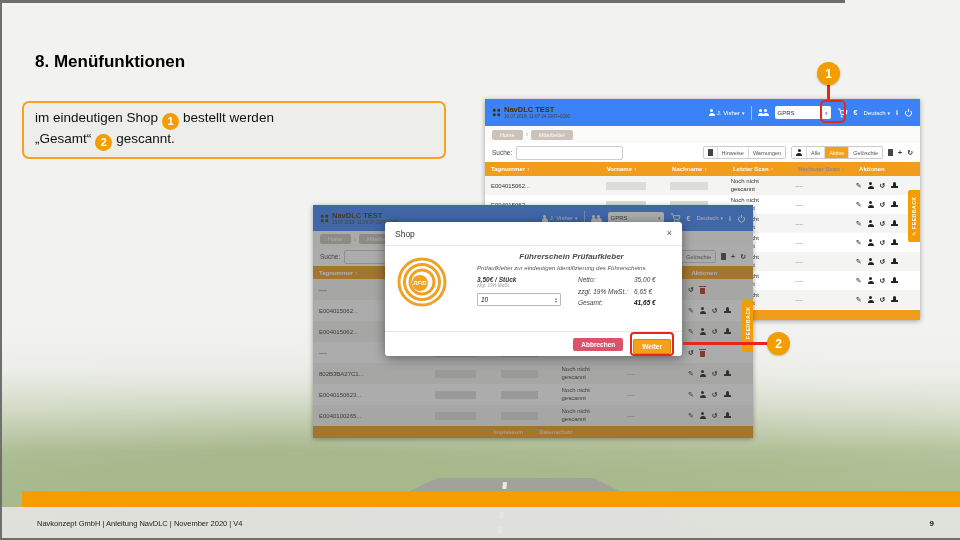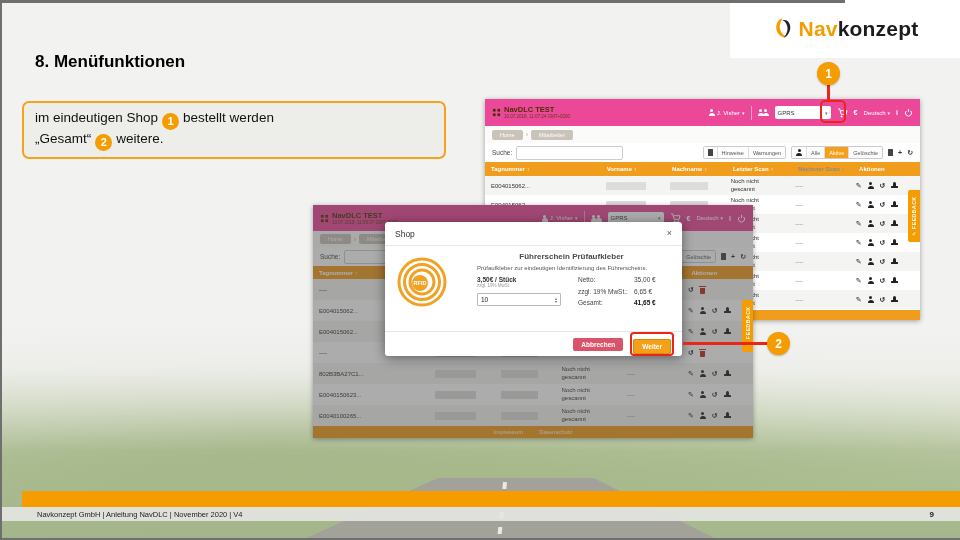--- a/index.html
+++ b/index.html
@@ -32,21 +32,21 @@
   
   .title{left:35px;top:52px;font-size:17px;font-weight:bold;color:#000;z-index:2;}
   .infobox{left:22px;top:101px;width:398px;background:#ededea;border:2px solid #f6a21c;
            border-radius:7px;padding:6px 11px;font-size:13.5px;line-height:18.5px;color:#111;z-index:2;}
   .num-circle{display:inline-flex;width:17px;height:17px;border-radius:50%;background:#f59c00;color:#fff;
               font-size:11px;font-weight:bold;align-items:center;justify-content:center;
               vertical-align:-3px;margin:0 4px;}
 
   
   .app{background:#fff;box-shadow:0 1px 5px rgba(0,0,0,0.35);overflow:hidden;}
-  .a-header{display:flex;align-items:center;padding:0 7px;color:#fff;background:#ec4899;}
+  .a-header{display:flex;align-items:center;padding:0 7px;color:#fff;background:#3b82f6;}
   .brand{display:flex;align-items:center;gap:3px;}
   .brand-txt .b1{font-size:7.5px;font-weight:bold;color:#4a3000;line-height:8px;}
   .brand-txt .b2{font-size:4.5px;color:rgba(80,52,0,0.85);line-height:5px;}
   .h-right{margin-left:auto;display:flex;align-items:center;gap:6px;font-size:6px;white-space:nowrap;}
   .h-sep{width:1px;height:14px;background:rgba(255,255,255,0.5);}
   .h-item{display:flex;align-items:center;gap:2px;}
   .h-select{background:#fff;color:#333;border-radius:2px;width:50px;height:13px;display:flex;
             align-items:center;padding:0 3px;font-size:6px;}
   .h-select .car{margin-left:auto;color:#777;font-size:5px;}
   .caret{font-size:5px;}
@@ -111,21 +111,21 @@
   .flink{font-size:6px;color:rgba(255,255,255,0.9);}
   .dim{position:absolute;left:0;top:0;right:0;bottom:0;background:rgba(70,70,70,0.45);z-index:5;}
   .app-front .fb-tab{top:95px;width:11px;height:52px;}
 
   
   .modal{left:385px;top:222px;width:297px;height:134px;background:#fff;border-radius:3px;
          box-shadow:0 2px 12px rgba(0,0,0,0.45);z-index:10;}
   .m-head{height:23px;border-bottom:1px solid #e6e6e6;display:flex;align-items:center;padding:0 10px;}
   .m-title{font-size:8.5px;color:#333;}
   .m-close{margin-left:auto;font-size:9px;color:#555;line-height:9px;}
-  .m-body{position:relative;padding:5px 16px 0 10px;}
+  .m-body{position:relative;padding:5px 16px 0 10px;font-style:italic;}
   .rfid{position:absolute;left:11px;top:10px;}
   .m-content{margin-left:82px;}
   .m-prodtitle{font-size:8px;font-weight:bold;color:#4a4a4a;text-align:center;margin:1px 0 3px 0;}
   .m-desc{font-size:6px;color:#555;line-height:1.4;width:180px;}
   .m-cols{display:flex;margin-top:4px;}
   .m-left{width:92px;}
   .m-price{font-size:6.5px;font-weight:bold;color:#333;}
   .m-pricenote{font-size:4.5px;color:#999;}
   .qty{margin-top:5px;width:84px;height:13px;border:1px solid #b9b9b9;border-radius:1px;display:flex;
        align-items:center;padding:0 3px;box-sizing:border-box;}
@@ -149,52 +149,45 @@
   .c1-line{left:827px;top:85px;width:3px;height:16px;background:#e8271a;}
   .callout-circle{width:23px;height:23px;border-radius:50%;background:#f59c00;color:#fff;font-weight:bold;
                   font-size:12px;display:flex;align-items:center;justify-content:center;
                   box-shadow:0 1px 2px rgba(0,0,0,0.25);}
   .c1-circle{left:817px;top:62px;}
   .c2-line{left:683px;top:342px;width:86px;height:3px;background:#e8271a;}
   .c2-circle{left:767px;top:332px;}
 
   
   .foot-orange{left:22px;top:491px;width:938px;height:16px;background:#f59c00;z-index:2;}
-  .foot-strip{left:0;top:507px;width:960px;height:14px;background:rgba(228,228,226,0.92);z-index:2;
+  .foot-strip{left:0;top:507px;width:960px;height:32px;background:rgba(228,228,226,0.92);z-index:2;
               display:flex;align-items:center;font-size:7.5px;color:#222;padding:0 0 0 37px;box-sizing:border-box;}
   .pagenum{margin-left:auto;margin-right:26px;font-weight:bold;font-size:8px;}
 </style>
 </head>
 <body>
 
 <div class="slide">
 
   <div class="abs photo"></div>
   <div class="abs road"></div>
   <div class="abs road-line"></div>
   <div class="abs top-border"></div>
   <div class="abs left-border"></div>
   <div class="abs bottom-border"></div>
 
-  <div class="abs logo-patch">
-    <svg width="22" height="26" viewBox="0 0 24 28">
-      <path d="M12 2 C5 4 2.5 12 6.5 18.5 C9 22 13 24 16.5 22.5 C10.5 20.5 7 14 9 8 C10 5 11 3 12 2 Z" fill="#f59c00"></path>
-      <path d="M11 4.5 C17 2.5 21.5 8.5 19.5 15.5 C18.3 19.5 15.5 22.5 12.5 23.5 C17.5 18.5 18.5 11.5 14.5 6.5 C13.4 5.2 12 4.6 11 4.5 Z" fill="#232323"></path>
-    </svg>
-    <span class="logo-text"><span class="logo-nav">Nav</span><span class="logo-konzept">konzept</span></span>
-  </div>
 
   <div class="abs title">8. Menüfunktionen</div>
   <div class="abs infobox">
     <div><span>im eindeutigen Shop</span><span class="num-circle">
           <span>1</span>
         </span><span>bestellt werden</span></div>
     <div><span>„Gesamt“</span><span class="num-circle">
           <span>2</span>
-        </span><span>weitere.</span></div>
+        </span><span>gescannt.</span></div>
   </div>
 
   <div class="abs app app-back">
     <div class="a-header">
       <div class="brand">
         <svg width="9" height="9" viewBox="0 0 10 10">
             <rect x="1" y="1" width="3" height="3" fill="#4a3000"></rect>
             <rect x="6" y="1" width="3" height="3" fill="#4a3000"></rect>
             <rect x="1" y="6" width="3" height="3" fill="#4a3000"></rect>
             <rect x="6" y="6" width="3" height="3" fill="#4a3000"></rect>

